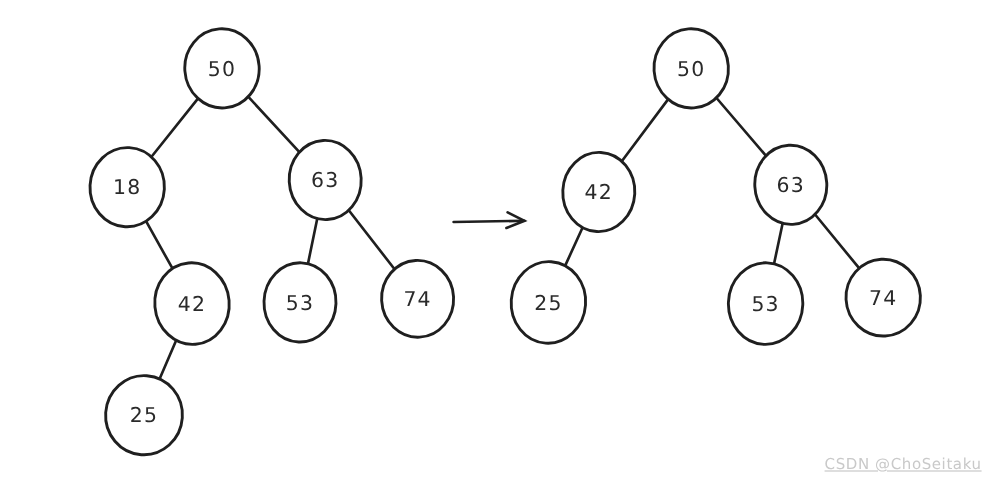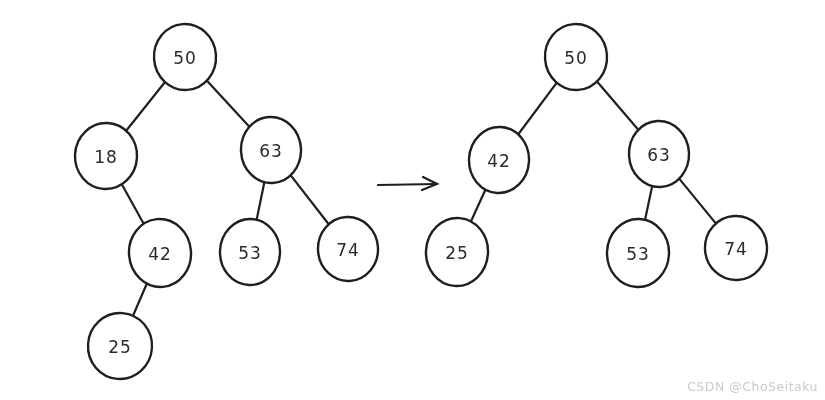--- a/index.html
+++ b/index.html
@@ -39,20 +39,21 @@
   }
   .watermark {
     position: absolute;
     right: 7px;
     bottom: 6px;
     color: var(--watermark);
     font-size: 12.5px;
     font-family: "DejaVu Sans", sans-serif;
     letter-spacing: 0.5px;
     user-select: none;
+    text-decoration: underline;
   }
 </style>
 </head>
 <body>
 
 <div class="canvas">
   <svg class="diagram" viewBox="0 0 825 400" xmlns="http://www.w3.org/2000/svg">
       <g>
         <line x1="164.41685302464535" y1="82.79407026025456" x2="126.58314697535465" y2="130.20592973974544" class="stroke"></line>
         <line x1="207.40487526521258" y1="81.22852790307874" x2="248.93459254183608" y2="126.13857100454366" class="stroke"></line>

